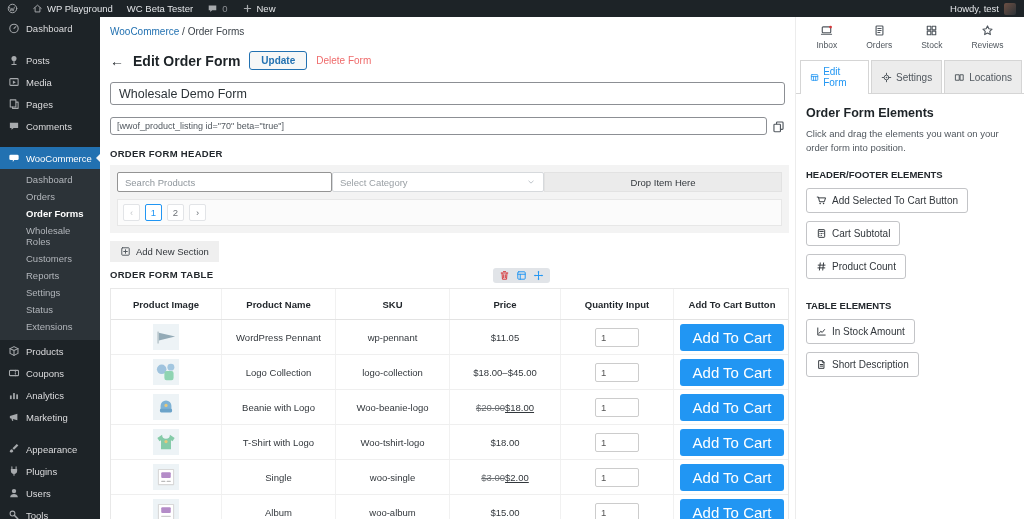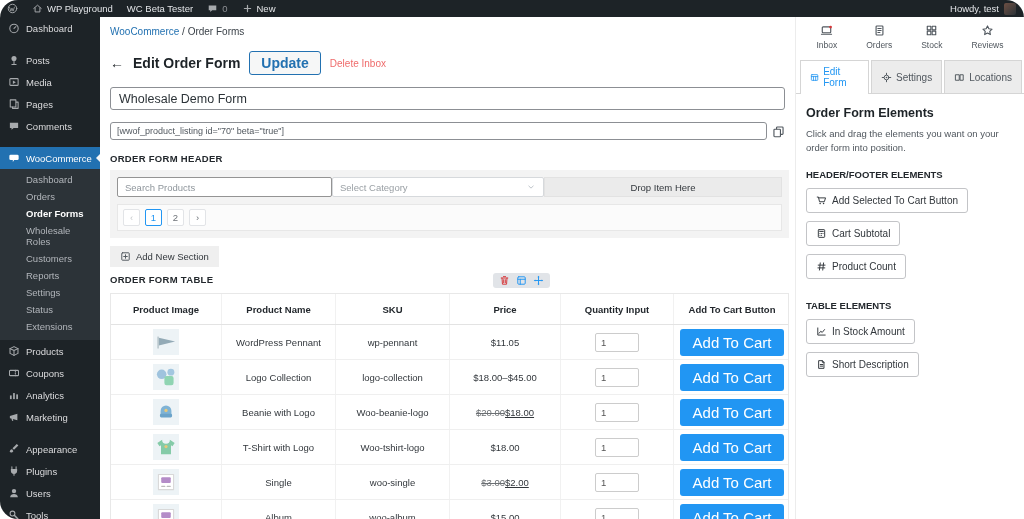--- a/index.html
+++ b/index.html
@@ -1,18 +1,18 @@
 <!DOCTYPE html>
 <html><head>
 <meta charset="utf-8">
 <style>
   * { margin:0; padding:0; box-sizing:border-box; }
   html,body { background:#fff; }
   .app { position:relative; width:1024px; height:519px; overflow:hidden; background:#fff;
-         font-family:"Liberation Sans", sans-serif; color:#32373c;border-radius:18px; }
+         font-family:"Liberation Sans", sans-serif; color:#32373c; }
 
   
   .adminbar { position:absolute; top:0; left:0; right:0; height:17px; background:#1d2327;
               color:#e2e4e7; display:flex; align-items:center; font-size:9.5px; z-index:30; }
   .ab-item { display:flex; align-items:center; gap:4px; padding:0 7px; height:100%; cursor:pointer; }
   .ab-icon { width:11px; height:11px; color:#a7aaad; }
   .ab-count { color:#8c8f94; }
   .ab-right { margin-left:auto; display:flex; align-items:center; gap:5px; padding-right:8px; }
   .avatar { width:12px; height:12px; background:linear-gradient(135deg,#6d4f43,#2c3338); border-radius:2px; }
 
@@ -31,21 +31,21 @@
   .sb-sub-item.active { color:#fff; font-weight:bold; }
 
   
   .main { position:absolute; left:100px; top:17px; width:695px; bottom:0; background:#fff;
           padding:9px 6px 0 10px; }
   .breadcrumb { font-size:10px; color:#3c434a; }
   .breadcrumb .bc-link { color:#2271b1; cursor:pointer; }
   .head-row { display:flex; align-items:center; gap:9px; margin-top:14px; }
   .back-arrow { font-size:14px; color:#1d2327; cursor:pointer; line-height:1; }
   .page-title { font-size:14px; font-weight:bold; color:#1d2327; }
-  .btn-update { font-size:14px; font-weight:bold; color:#2271b1; background:#f6f7f7;
+  .btn-update { font-size:10px; font-weight:bold; color:#2271b1; background:#f6f7f7;
                 border:1px solid #2271b1; border-radius:3px; padding:3px 11px; cursor:pointer;
                 font-family:"Liberation Sans",sans-serif; }
   .link-delete { font-size:10px; color:#ef6b6b; cursor:pointer; }
   .title-input { display:block; width:675px; height:23px; margin-top:12px; border:1px solid #8c8f94;
                  border-radius:3px; padding:0 8px; font-size:12.5px; color:#2c3338;
                  font-family:"Liberation Sans",sans-serif; }
   .shortcode-row { display:flex; align-items:center; gap:5px; margin-top:12px; width:675px; }
   .shortcode-input { flex:1; height:18px; border:1px solid #8c8f94; border-radius:3px; padding:0 6px;
                      font-size:9px; color:#50575e; font-family:"Liberation Sans",sans-serif; }
   .icon-btn { width:13px; height:13px; color:#50575e; background:none; border:none; cursor:pointer; padding:0; }
@@ -313,21 +313,21 @@
     <div class="breadcrumb">
       <span class="bc-link">WooCommerce</span>
       <span>/</span>
       <span>Order Forms</span>
     </div>
 
     <div class="head-row">
       <span class="back-arrow">←</span>
       <span class="page-title">Edit Order Form</span>
       <button class="btn-update">Update</button>
-      <span class="link-delete">Delete Inbox</span>
+      <span class="link-delete">Delete Form</span>
     </div>
 
     <input class="title-input" value="Wholesale Demo Form" style="">
 
     <div class="shortcode-row">
       <input class="shortcode-input" readonly="" value="[wwof_product_listing id=&quot;70&quot; beta=&quot;true&quot;]" style="">
       <button class="icon-btn"><span data-icon="copy-icon"><svg viewBox="0 0 16 16" fill="none" stroke="currentColor" stroke-width="1.4" stroke-linecap="round" stroke-linejoin="round">
               <rect x="5.6" y="2.4" width="8" height="9.2" rx="1"></rect>
               <rect x="2.4" y="5.2" width="8" height="9.2" rx="1" fill="#fff"></rect>
             </svg></span></button>

